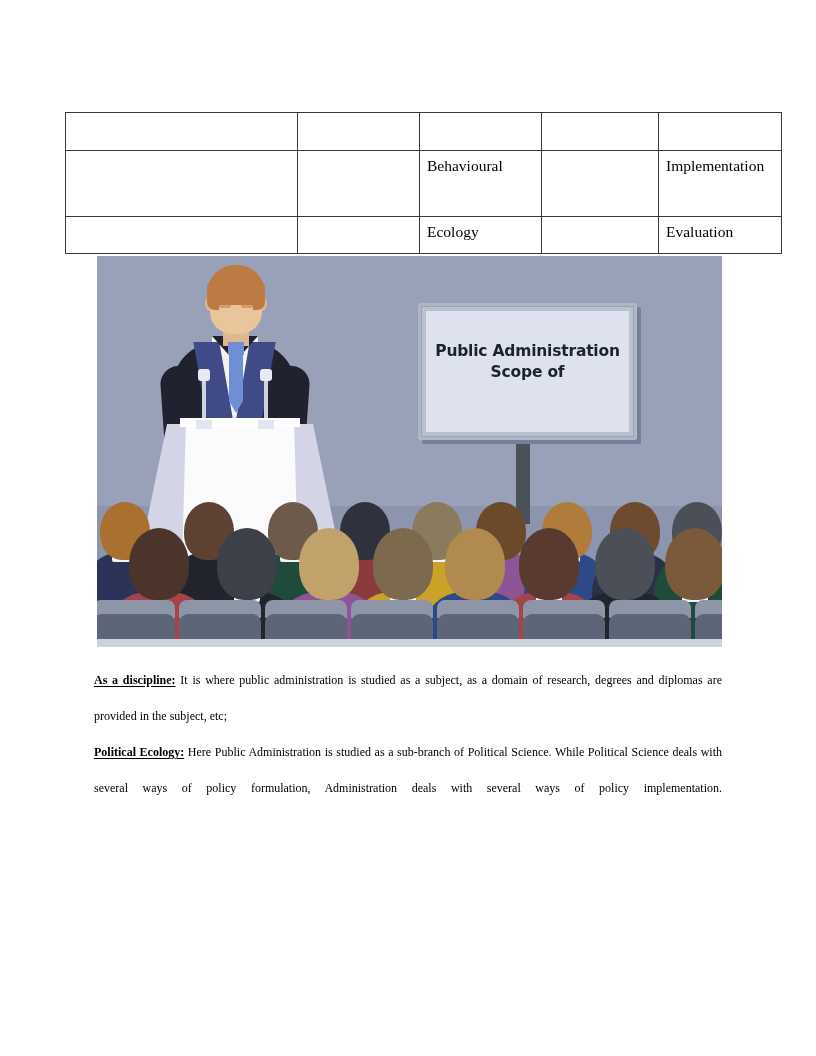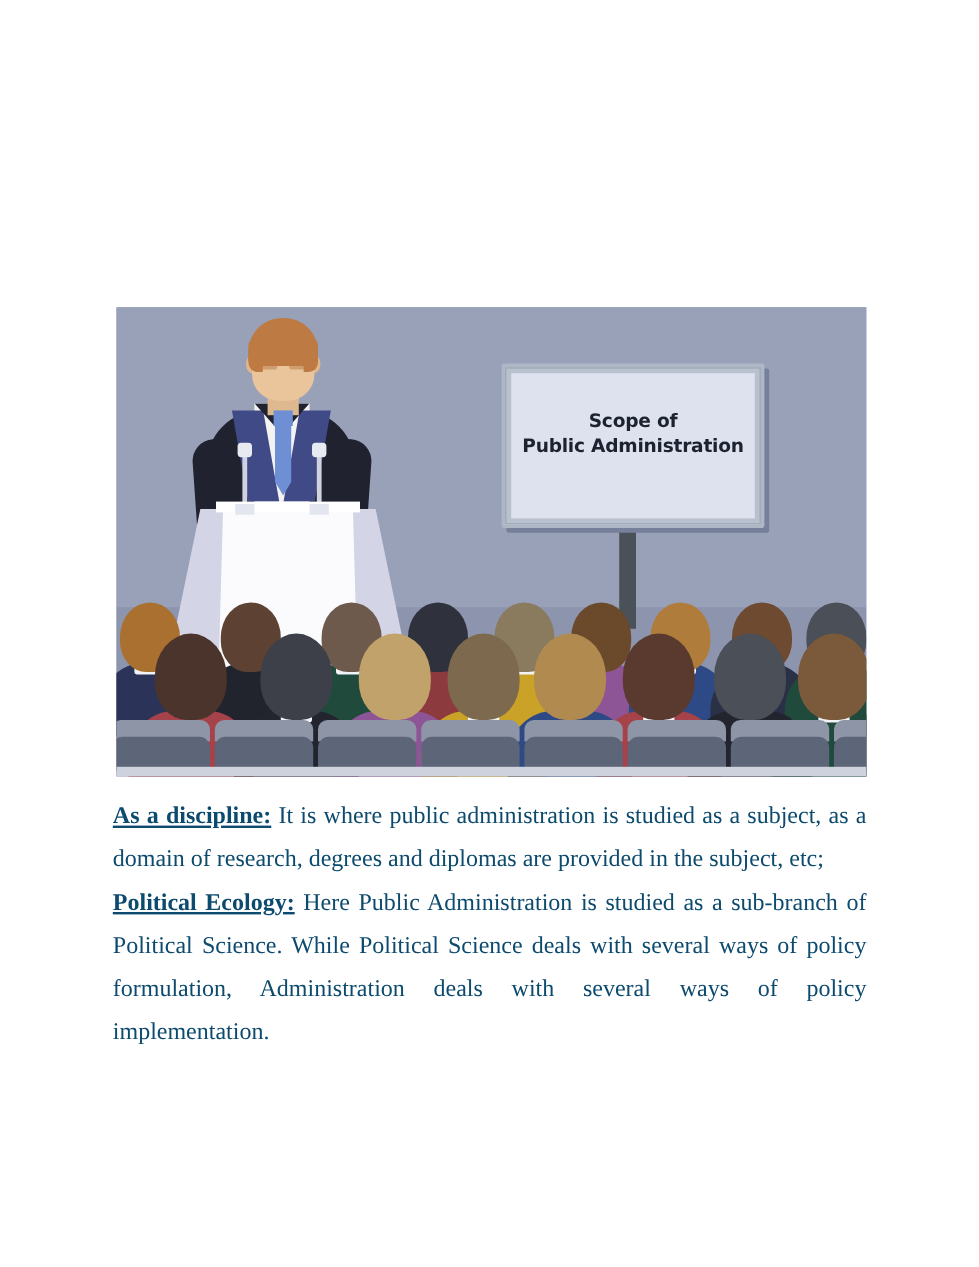--- a/index.html
+++ b/index.html
@@ -226,56 +226,81 @@
   .seat-top { position: absolute; background: #8d95a6; border-radius: 8px 8px 0 0; }
   .floor { position: absolute; left: 0; bottom: 0; width: 625px; height: 8px; background: #cdd2dc; }
 
   
   #bodytext {
     position: absolute;
     left: 94px;
     top: 662px;
     width: 628px;
     font-family: "Liberation Serif", "DejaVu Serif", serif;
-    font-size: 20px;
+    font-size: 12px;
     line-height: 36px;
-    color: #0c4a6e;
+    color: #000000;
   }
   #bodytext p {
     margin: 0;
     text-align: justify;
     text-justify: inter-word;
   }
   #bodytext p.last { text-align: justify; }
   #bodytext p.last::after { content: ""; display: inline-block; width: 100%; }
   .lead {
     font-weight: bold;
     text-decoration: underline;
     text-underline-offset: 2px;
   }
 </style>
 </head>
 <body>
 
 <div id="page">
 
+  <table id="scope-table">
+    <tbody>
+      <tr class="r1">
+        <td class="col-a"></td>
+        <td class="col-b"></td>
+        <td class="col-c"></td>
+        <td class="col-d"></td>
+        <td class="col-e"></td>
+      </tr>
+      <tr class="r2">
+        <td class="col-a"></td>
+        <td class="col-b"></td>
+        <td class="col-c">Behavioural</td>
+        <td class="col-d"></td>
+        <td class="col-e">Implementation</td>
+      </tr>
+      <tr class="r3">
+        <td class="col-a"></td>
+        <td class="col-b"></td>
+        <td class="col-c">Ecology</td>
+        <td class="col-d"></td>
+        <td class="col-e">Evaluation</td>
+      </tr>
+    </tbody>
+  </table>
 
   <div id="illustration">
 
     <div class="layer wall-top"></div>
     <div class="layer wall-bot"></div>
 
     <div class="layer screen-pole"></div>
     <div class="layer screen-pole-cap"></div>
     <div class="layer screen-shadow"></div>
     <div class="layer screen-frame"></div>
     <div class="layer screen-inner"></div>
     <div class="layer screen-text">
+      <div>Public Administration</div>
       <div>Scope of</div>
-      <div>Public Administration</div>
     </div>
 
     <div class="layer sp-arm-l"></div>
     <div class="layer sp-arm-r"></div>
     <div class="layer sp-body"></div>
     <div class="layer sp-shirt"></div>
     <div class="layer sp-collar-l"></div>
     <div class="layer sp-collar-r"></div>
     <div class="layer sp-shirt-v"></div>
     <div class="layer sp-neck"></div>

